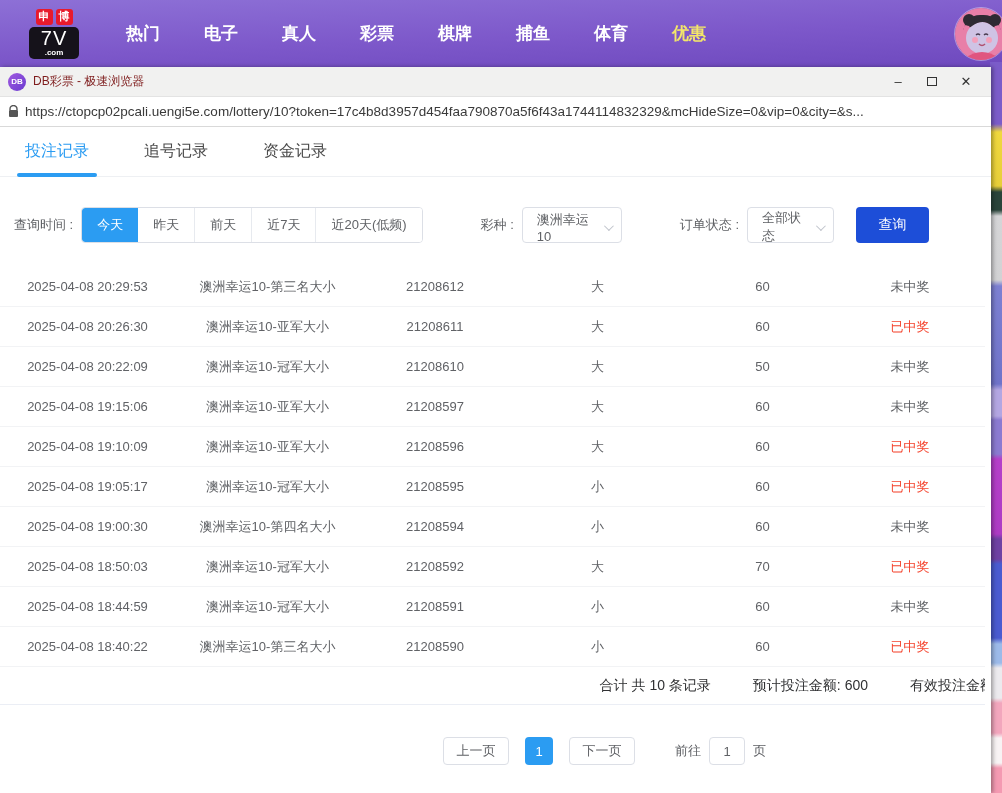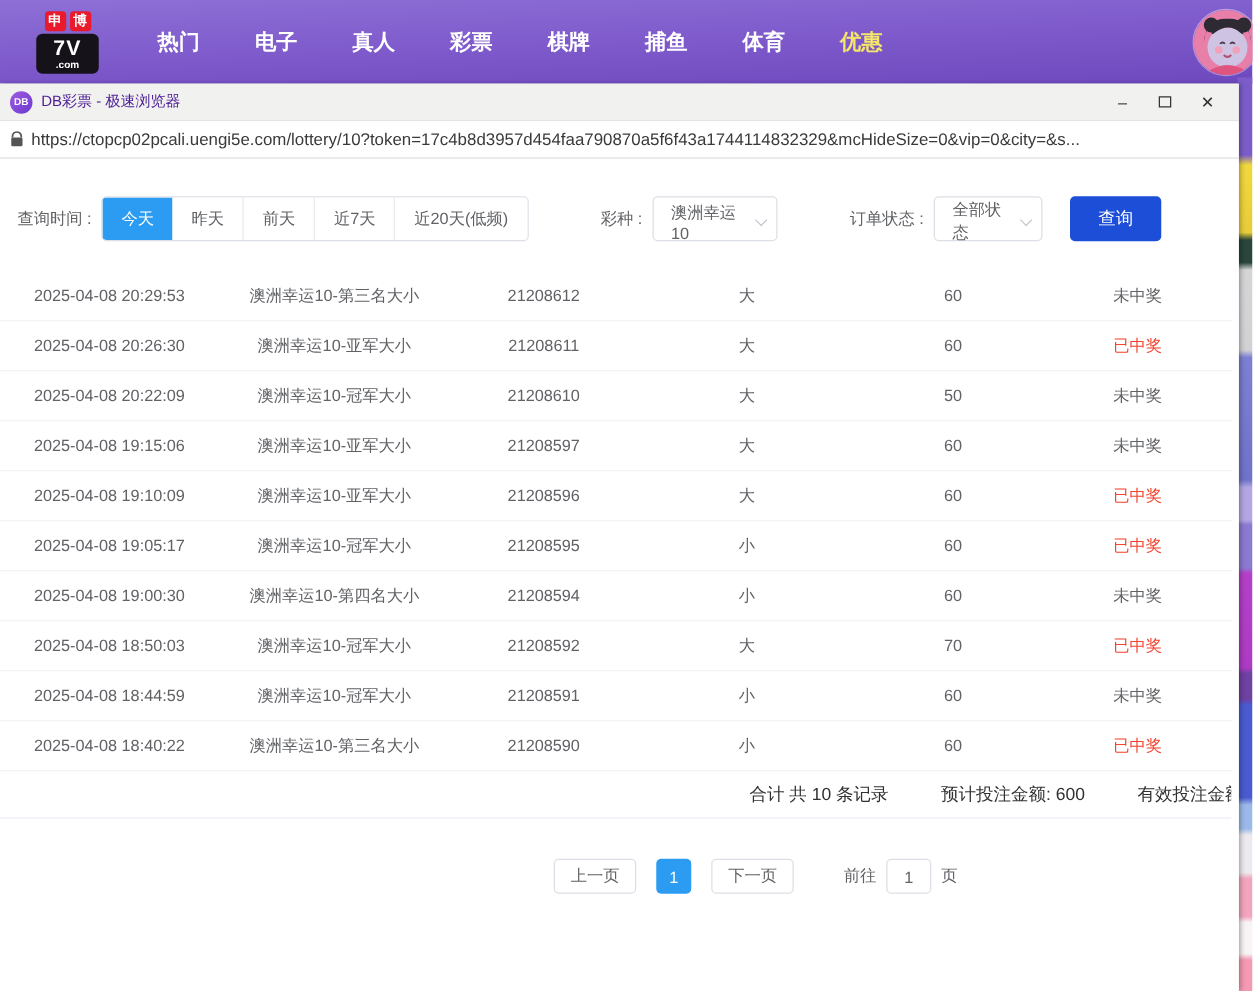--- a/index.html
+++ b/index.html
@@ -10,21 +10,21 @@
   
   .site-nav { position:absolute; top:0; left:0; width:1002px; height:67px;
     background:linear-gradient(178deg,#8d70d6 0%,#7d58ca 55%,#6e49be 100%);
     display:flex; align-items:center; }
   .logo { margin-left:28px; width:52px; display:flex; flex-direction:column; align-items:center; }
   .logo-badges { display:flex; gap:3px; margin-bottom:2px; }
   .logo-badge { width:17px; height:16px; background:#e81a2c; color:#fff; border-radius:3px;
     font-size:11px; font-weight:bold; display:flex; align-items:center; justify-content:center; }
   .logo-box { width:50px; height:32px; background:#15121a; border-radius:5px; color:#fff;
     display:flex; flex-direction:column; align-items:center; justify-content:center; line-height:1; }
-  .logo-brand { font-size:17px; font-weight:700; letter-spacing:1px; }
+  .logo-brand { font-size:20px; font-weight:400; letter-spacing:1px; }
   .logo-suffix { font-size:8px; font-weight:bold; margin-top:1px; }
   .nav-menu { display:flex; margin-left:24px; }
   .nav-item { color:#fff; font-size:17px; font-weight:bold; padding:0 14px; margin:0 8px;
     cursor:pointer; }
   .nav-item.highlight { color:#f3e66a; }
   .avatar { position:absolute; right:-6px; top:7px; width:54px; height:54px; border-radius:50%;
     overflow:hidden; border:1px solid rgba(255,255,255,.4); }
 
   
   .right-sliver { position:absolute; top:62px; right:0; width:12px; height:731px;
@@ -46,21 +46,21 @@
       #f49ab2 706px,#f49ab2 731px); }
 
   
   .browser-window { position:absolute; top:67px; left:0; width:991px; height:726px;
     background:#fff; box-shadow:2px 0 4px rgba(0,0,0,.35); }
   .titlebar { height:30px; background:#f1f1f0; display:flex; align-items:center;
     padding:0 8px; border-bottom:1px solid #e3e3e3; }
   .win-icon { width:18px; height:18px; border-radius:50%;
     background:linear-gradient(135deg,#a15ae0,#6a3bd0); color:#fff; font-size:8px; font-weight:bold;
     display:flex; align-items:center; justify-content:center; margin-right:7px; }
-  .win-title { font-size:12px; color:#4c1d95; flex:1; }
+  .win-title { font-size:12px; color:#7f1d1d; flex:1; }
   .win-controls { display:flex; align-items:center; gap:0; }
   .win-btn { width:34px; height:26px; display:flex; align-items:center; justify-content:center;
     color:#333; font-size:13px; cursor:pointer; }
   .maximize-shape { width:10px; height:9px; border:1.5px solid #333; display:inline-block; }
 
   .urlbar { height:30px; background:#fff; border-bottom:1px solid #d9d9d9;
     display:flex; align-items:center; padding:0 8px; }
   .lock-icon { margin-right:6px; flex:none; display:flex; }
   .url-text { font-size:13.5px; color:#3a3a3a; white-space:nowrap; overflow:hidden; }
 
@@ -183,20 +183,25 @@
         <svg width="11" height="13" viewBox="0 0 11 13">
             <path d="M2 5 V4 a3.5 3.5 0 0 1 7 0 V5" fill="none" stroke="#555" stroke-width="1.4"></path>
             <rect x="1" y="5" width="9" height="7" rx="1" fill="#555"></rect>
           </svg>
       </span>
       <div class="url-text">https://ctopcp02pcali.uengi5e.com/lottery/10?token=17c4b8d3957d454faa790870a5f6f43a1744114832329&amp;mcHideSize=0&amp;vip=0&amp;city=&amp;s...</div>
     </div>
 
     <div class="content">
 
+      <div class="tabs">
+          <div class="tab active">投注记录<span class="tab-underline"></span></div>
+          <div class="tab">追号记录</div>
+          <div class="tab">资金记录</div>
+        </div>
 
       <div class="filters">
         <span class="filter-label">查询时间 :</span>
         <div class="time-group">
             <span class="time-opt selected">今天</span>
             <span class="time-opt">昨天</span>
             <span class="time-opt">前天</span>
             <span class="time-opt">近7天</span>
             <span class="time-opt">近20天(低频)</span>
           </div>

